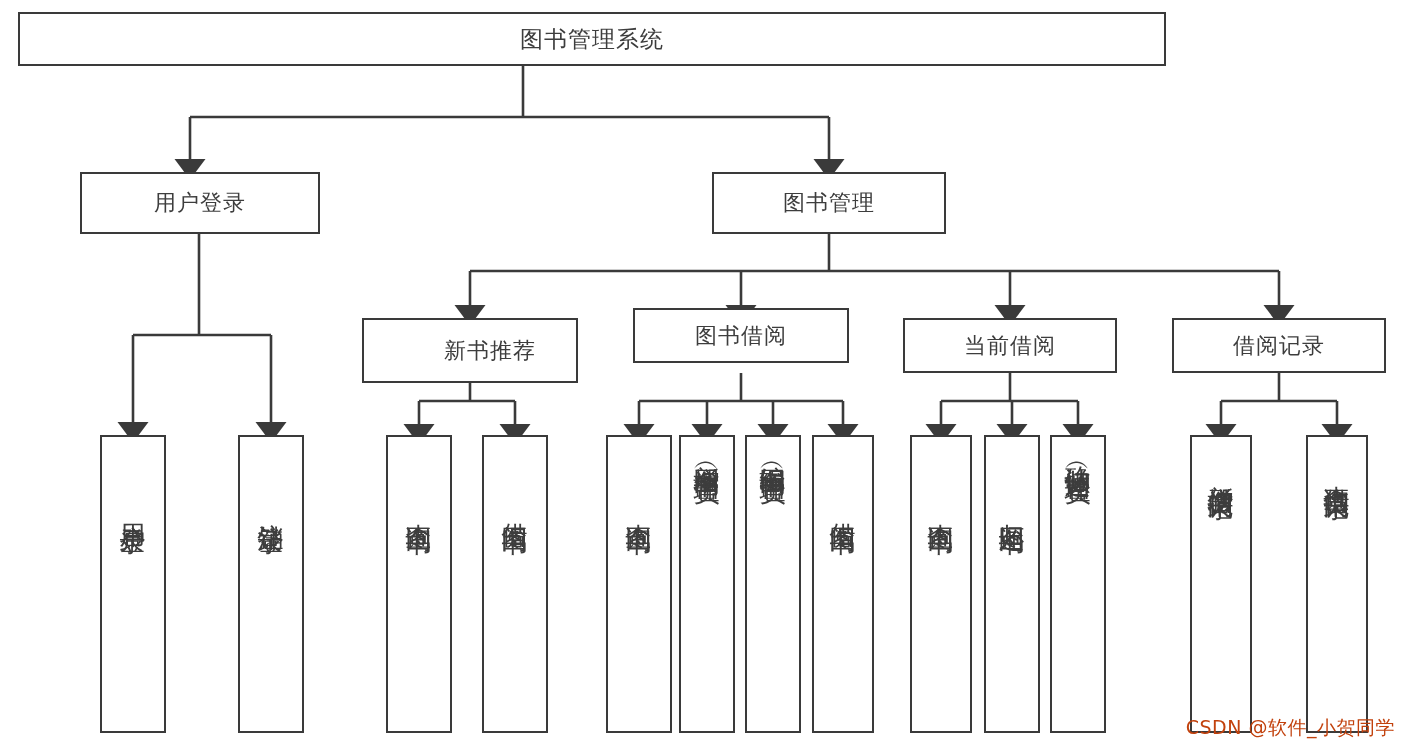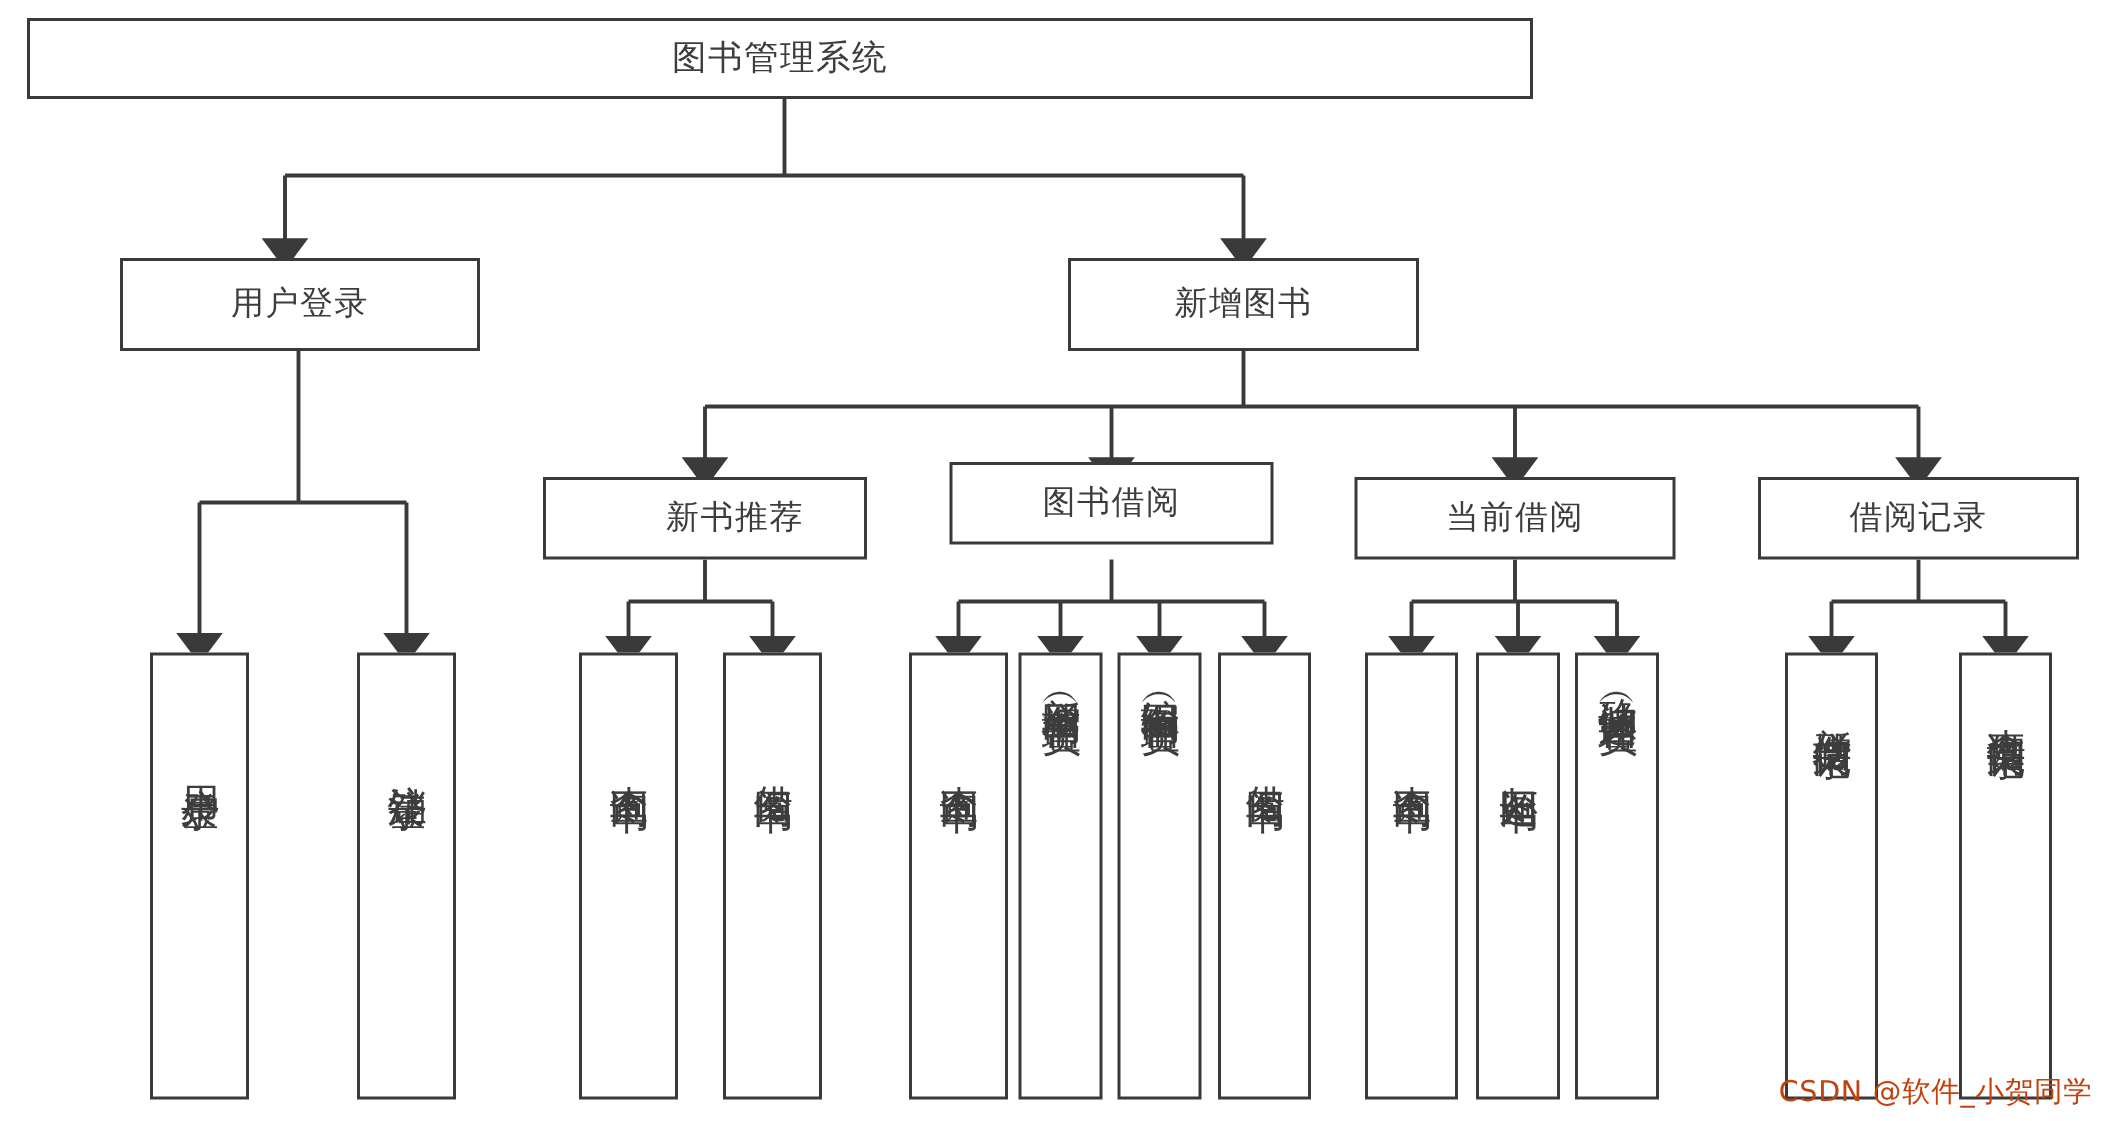--- a/index.html
+++ b/index.html
@@ -106,32 +106,32 @@
       <path d="M1012,401 L1012,428" marker-end="url(#arw)"></path>
       <path d="M1078,401 L1078,428" marker-end="url(#arw)"></path>
 
       <path d="M1279,373 L1279,401"></path>
       <path d="M1221,401 L1337,401"></path>
       <path d="M1221,401 L1221,428" marker-end="url(#arw)"></path>
       <path d="M1337,401 L1337,428" marker-end="url(#arw)"></path>
     </g>
   </svg>
 
-  <div class="node h-node" id="n-root" style="left:18px;top:12px;width:1004px;height:54px;">
+  <div class="node h-node" id="n-root" style="left:18px;top:12px;width:1148px;height:54px;">
     <span class="lbl">图书管理系统</span>
   </div>
 
   <div class="node h-node" style="left:80px;top:172px;width:240px;height:62px;">
     <span class="lbl">用户登录</span>
   </div>
   <div class="node h-node" style="left:712px;top:172px;width:234px;height:62px;">
-    <span class="lbl">新增图书</span>
+    <span class="lbl">图书管理</span>
   </div>
 
-  <div class="node h-node" style="left:362px;top:318px;width:216px;height:55px;padding-left:40px;">
+  <div class="node h-node" style="left:362px;top:318px;width:216px;height:65px;padding-left:40px;">
     <span class="lbl">新书推荐</span>
   </div>
   <div class="node h-node" style="left:633px;top:308px;width:216px;height:55px;">
     <span class="lbl">图书借阅</span>
   </div>
   <div class="node h-node" style="left:903px;top:318px;width:214px;height:55px;">
     <span class="lbl">当前借阅</span>
   </div>
   <div class="node h-node" style="left:1172px;top:318px;width:214px;height:55px;">
     <span class="lbl">借阅记录</span>

